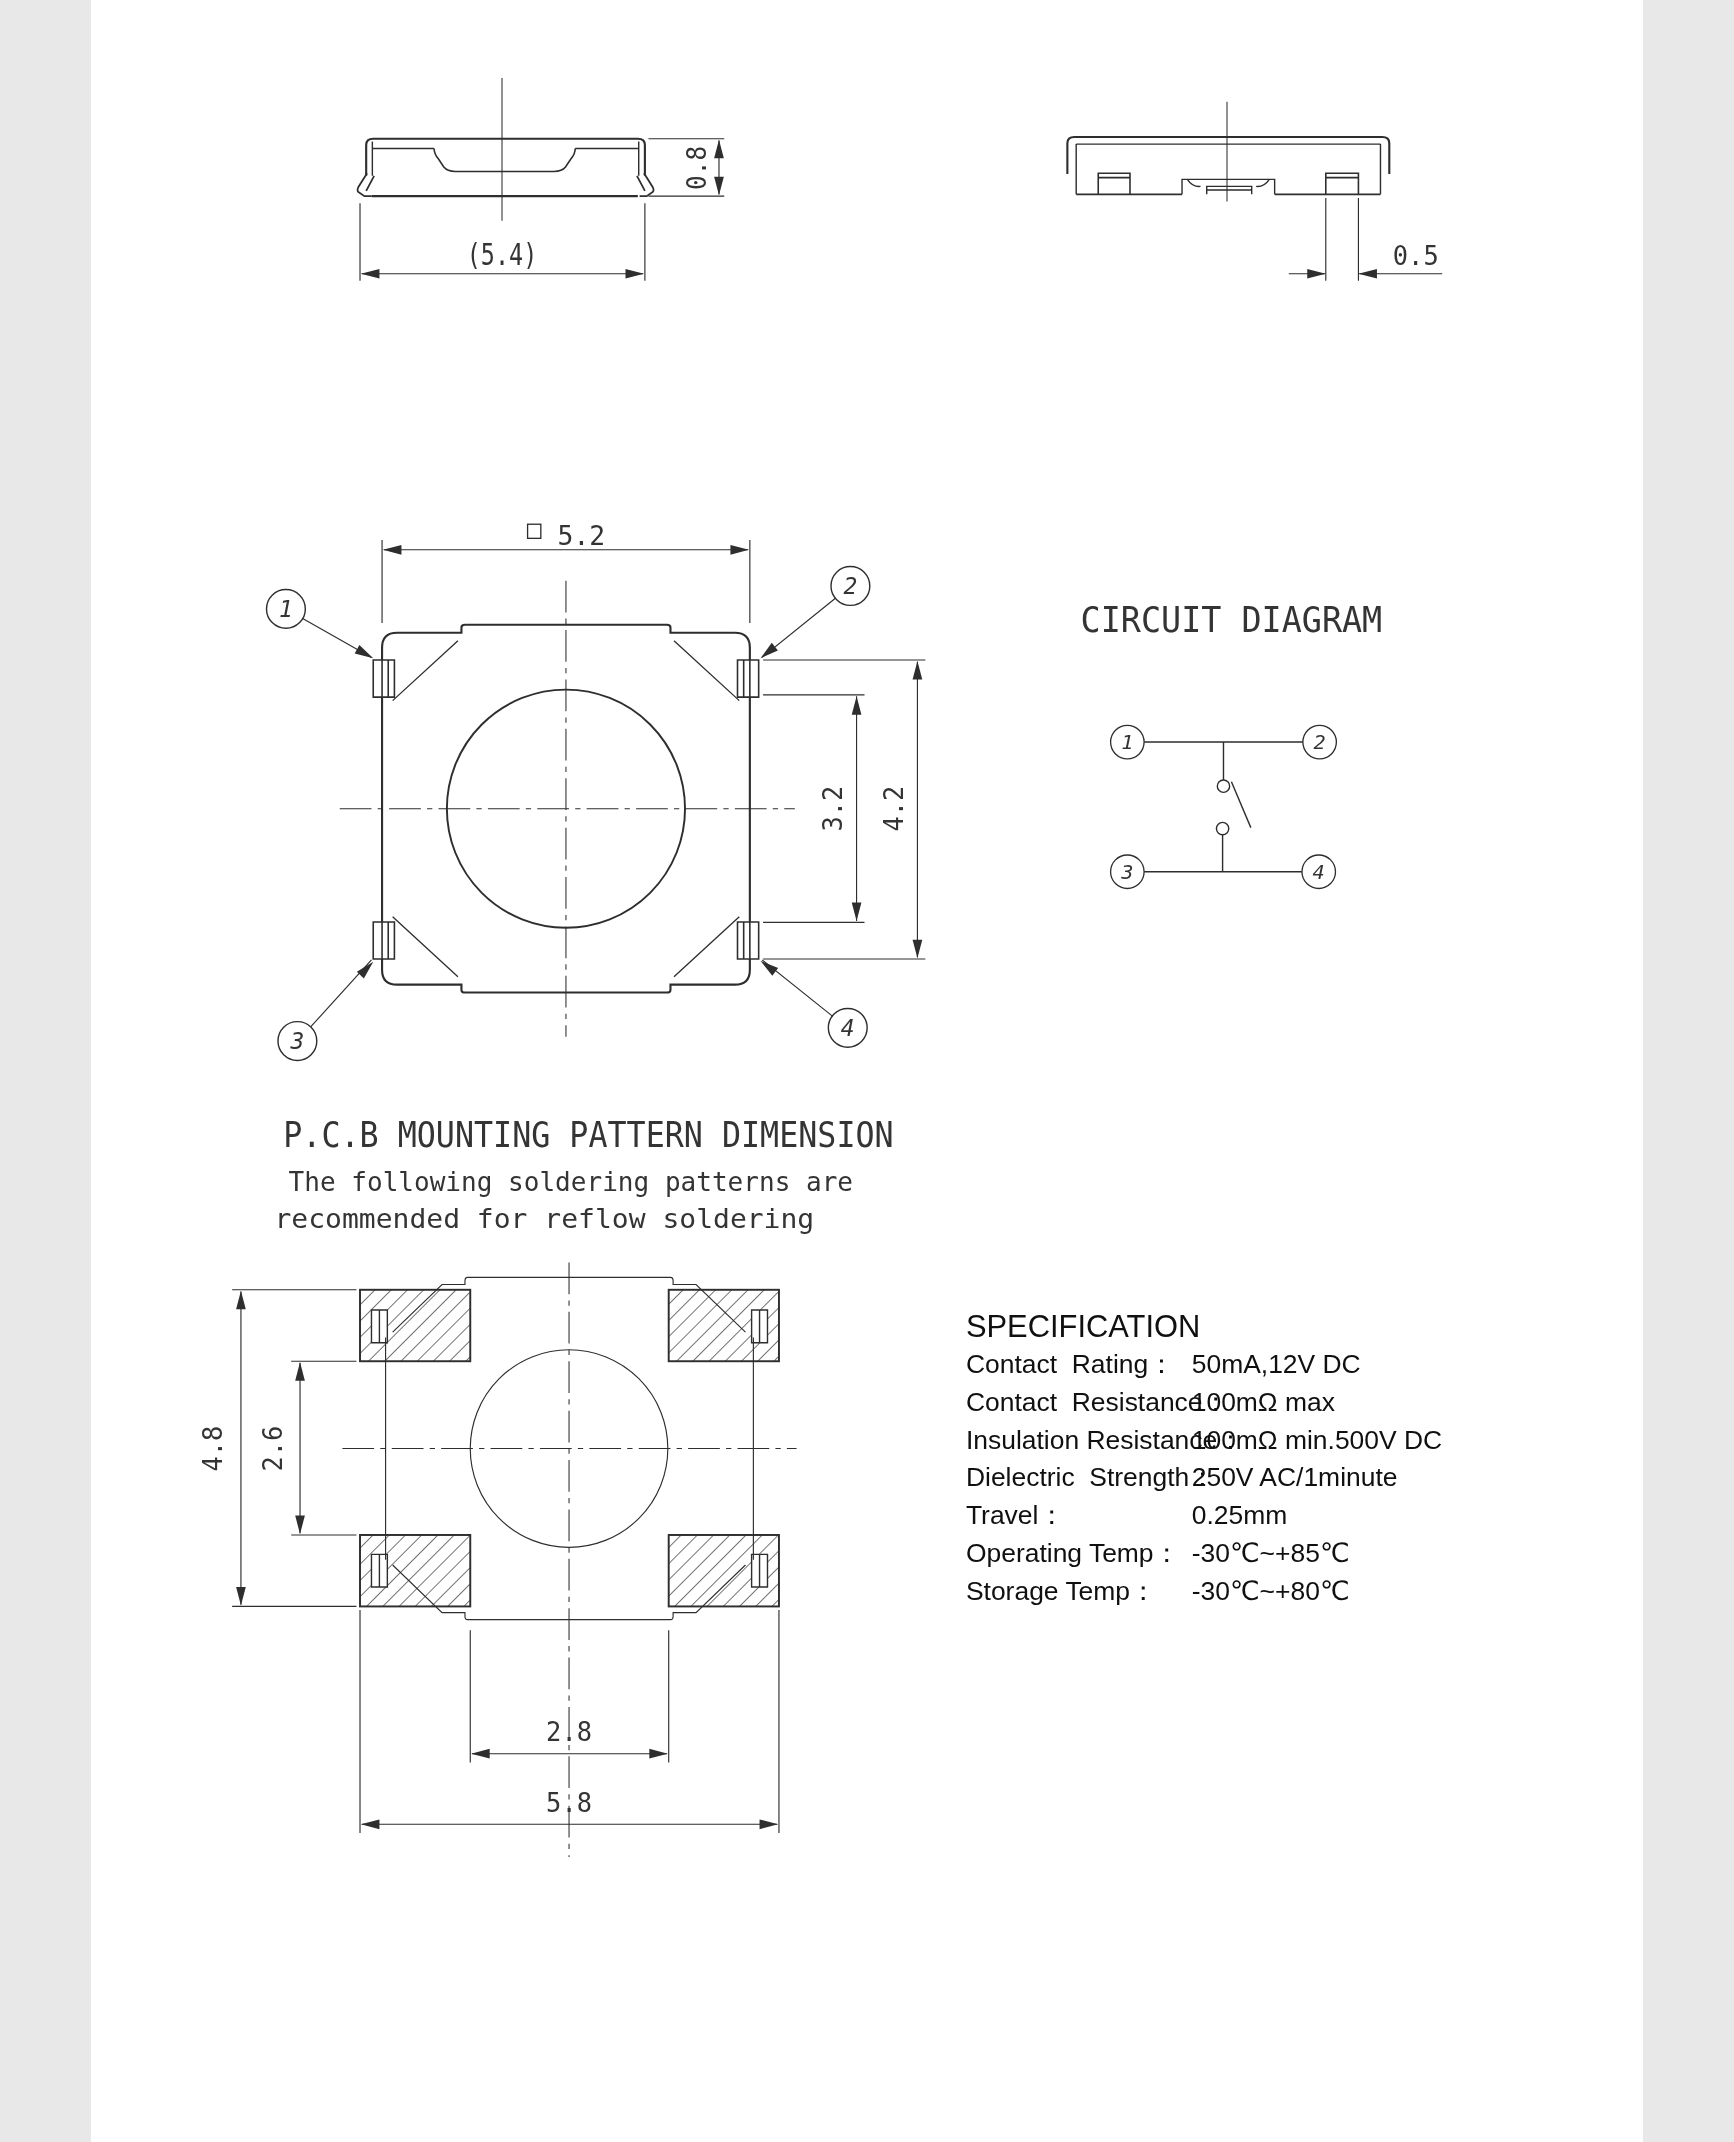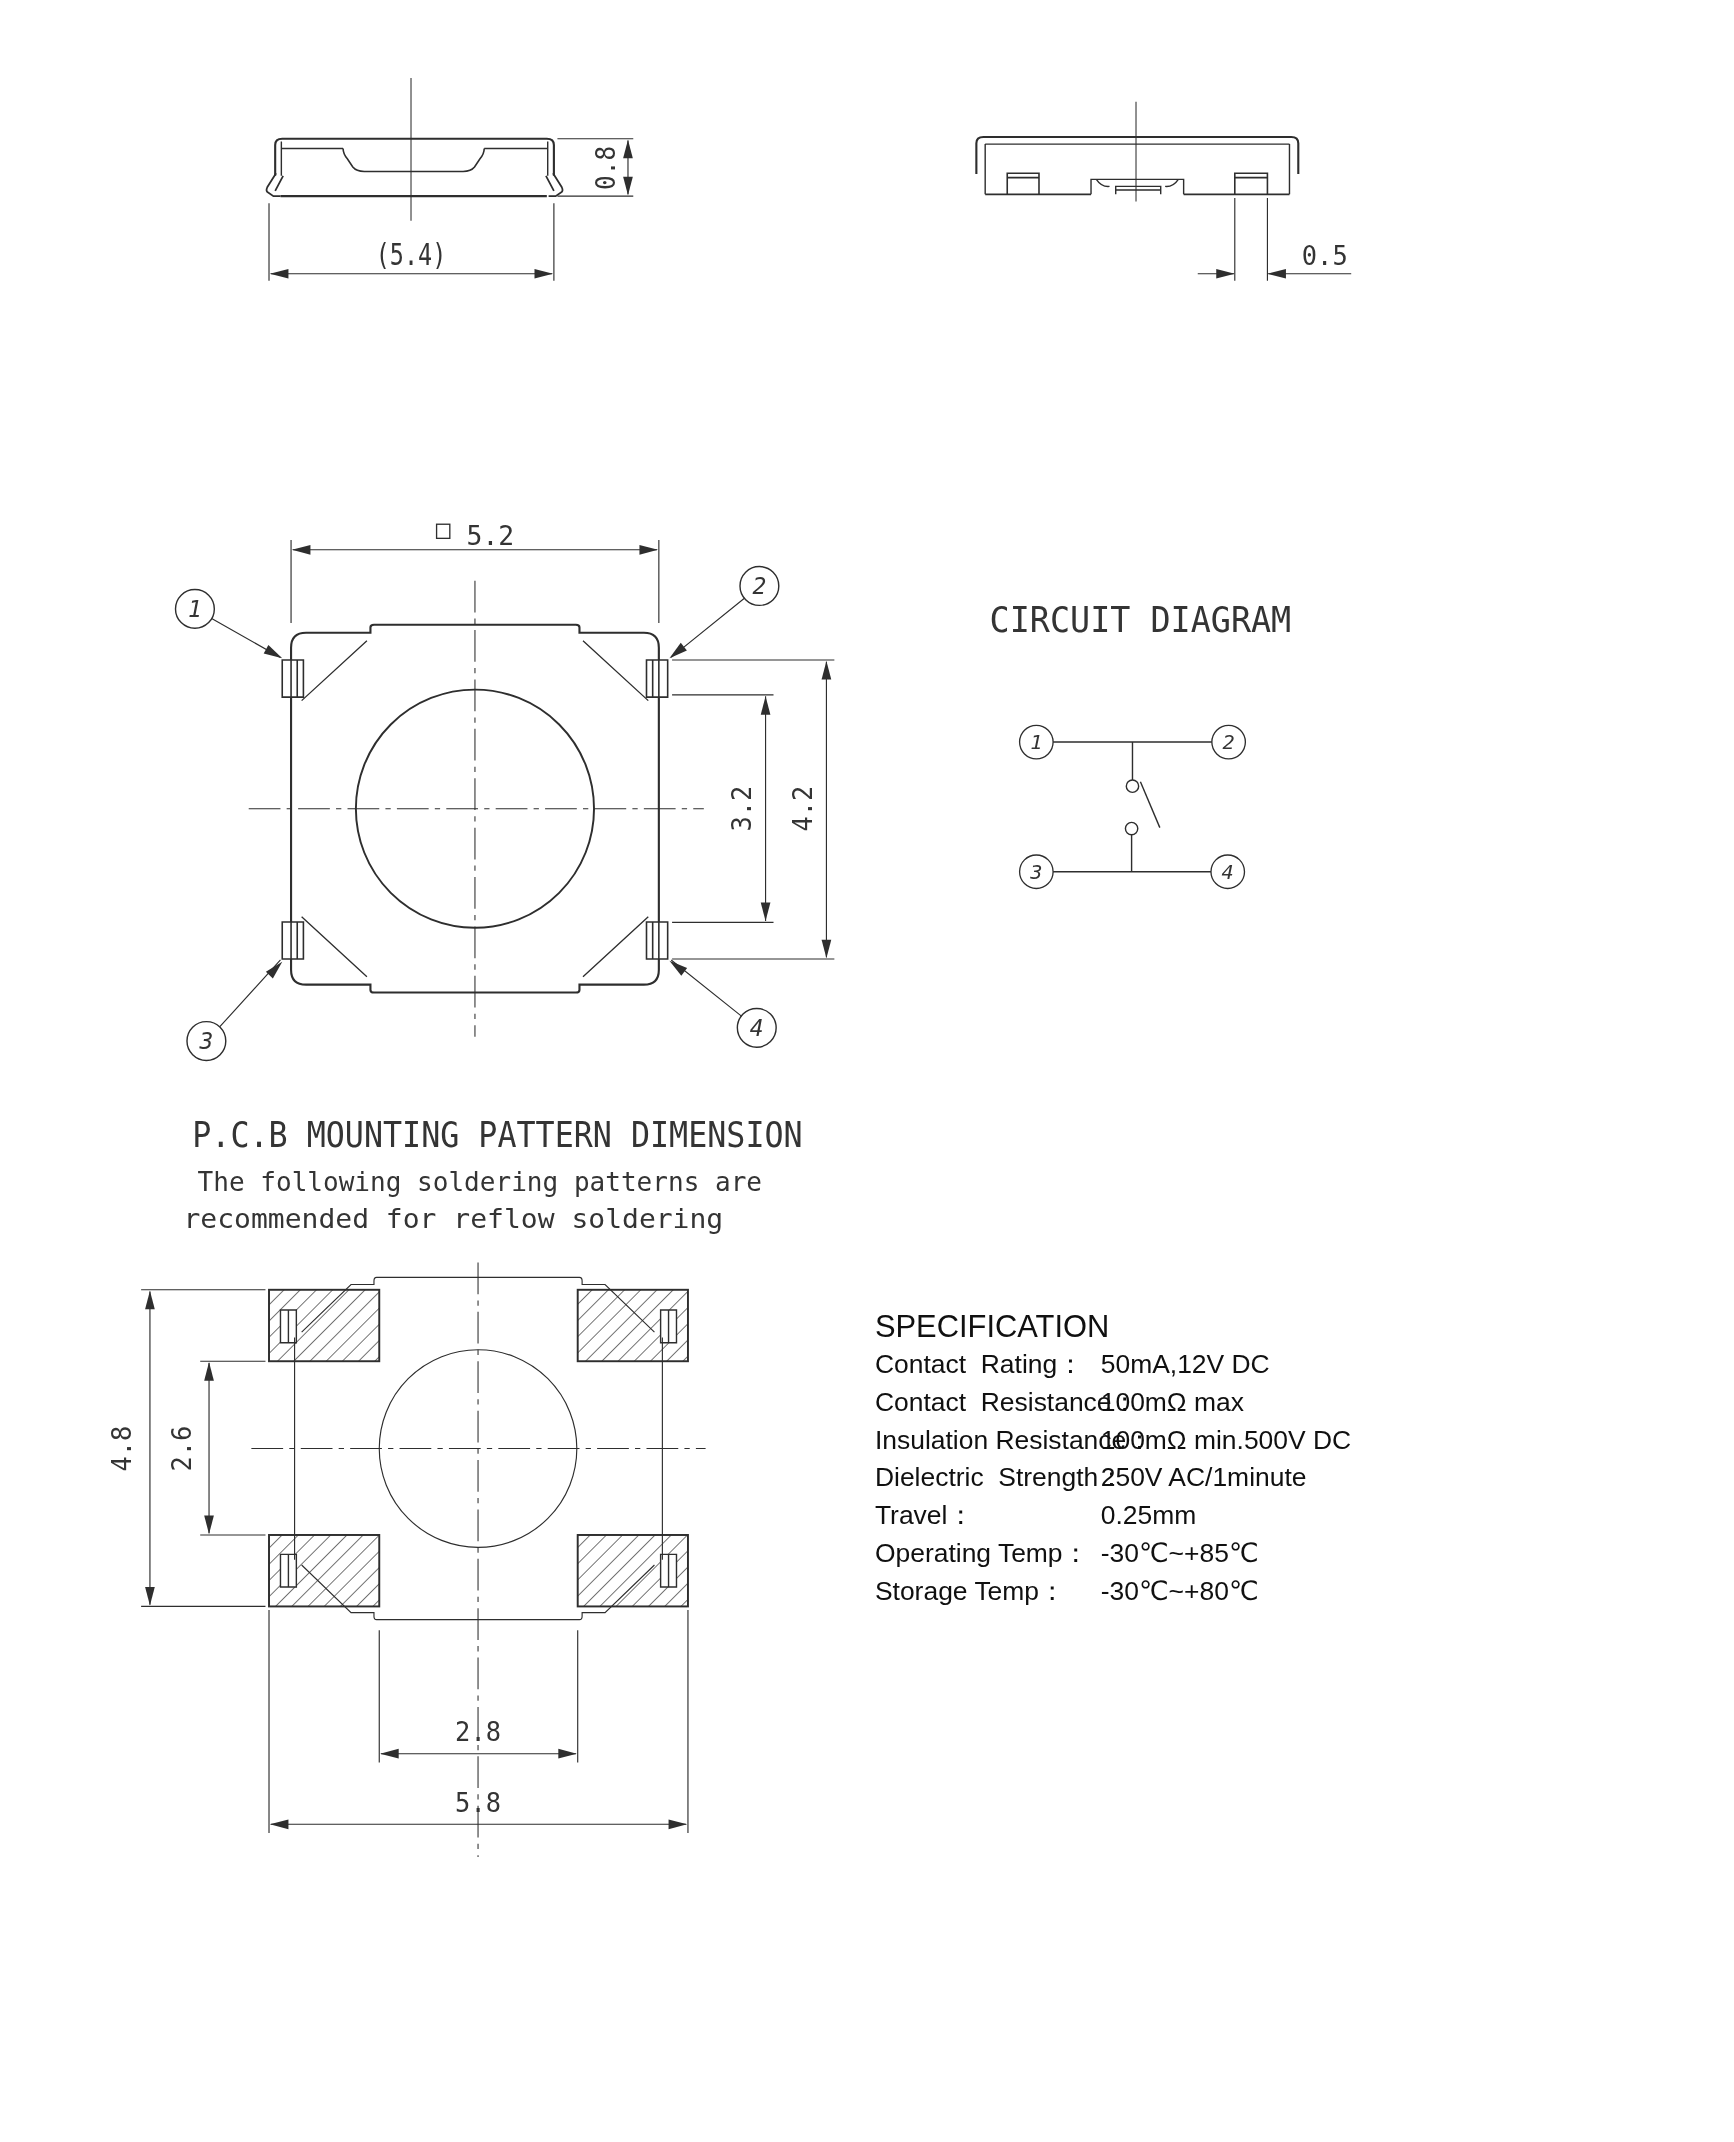--- a/index.html
+++ b/index.html
@@ -1,16 +1,16 @@
 <!DOCTYPE html>
 <html style="font-size:14px"><head>
 <meta charset="utf-8">
 <style>
   html,body{margin:0;padding:0;background:#e8e8e8;}
-  .page{position:relative;width:1734px;height:2143px;background:#ffffff;margin:0 auto;overflow:hidden;
+  .page{position:relative;width:1552px;height:2143px;background:#ffffff;margin:0 auto;overflow:hidden;
         font-family:"DejaVu Sans Mono",monospace;}
   svg{position:absolute;left:0;top:0;}
   text{fill:#343434;}
   .cad{font-family:"DejaVu Sans Mono",monospace;}
   .spec{font-family:"Liberation Sans","DejaVu Sans",sans-serif;fill:#101010;white-space:pre;}
   .spec-label{white-space:pre;}
   .ital{font-style:italic;}
 </style>
 </head>
 <body>

